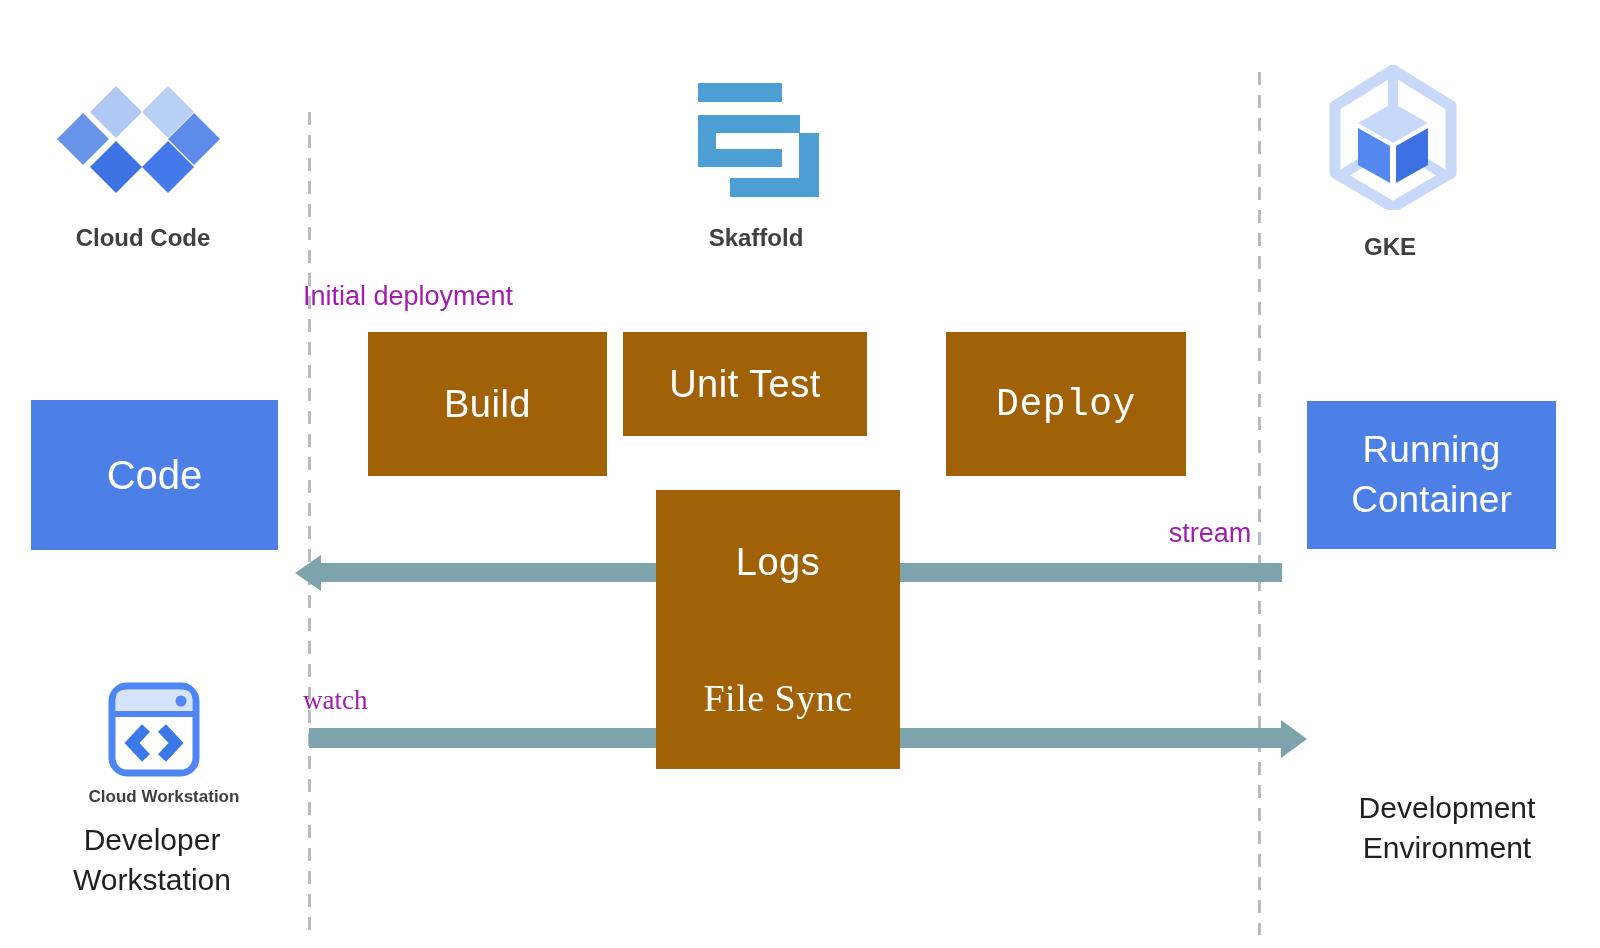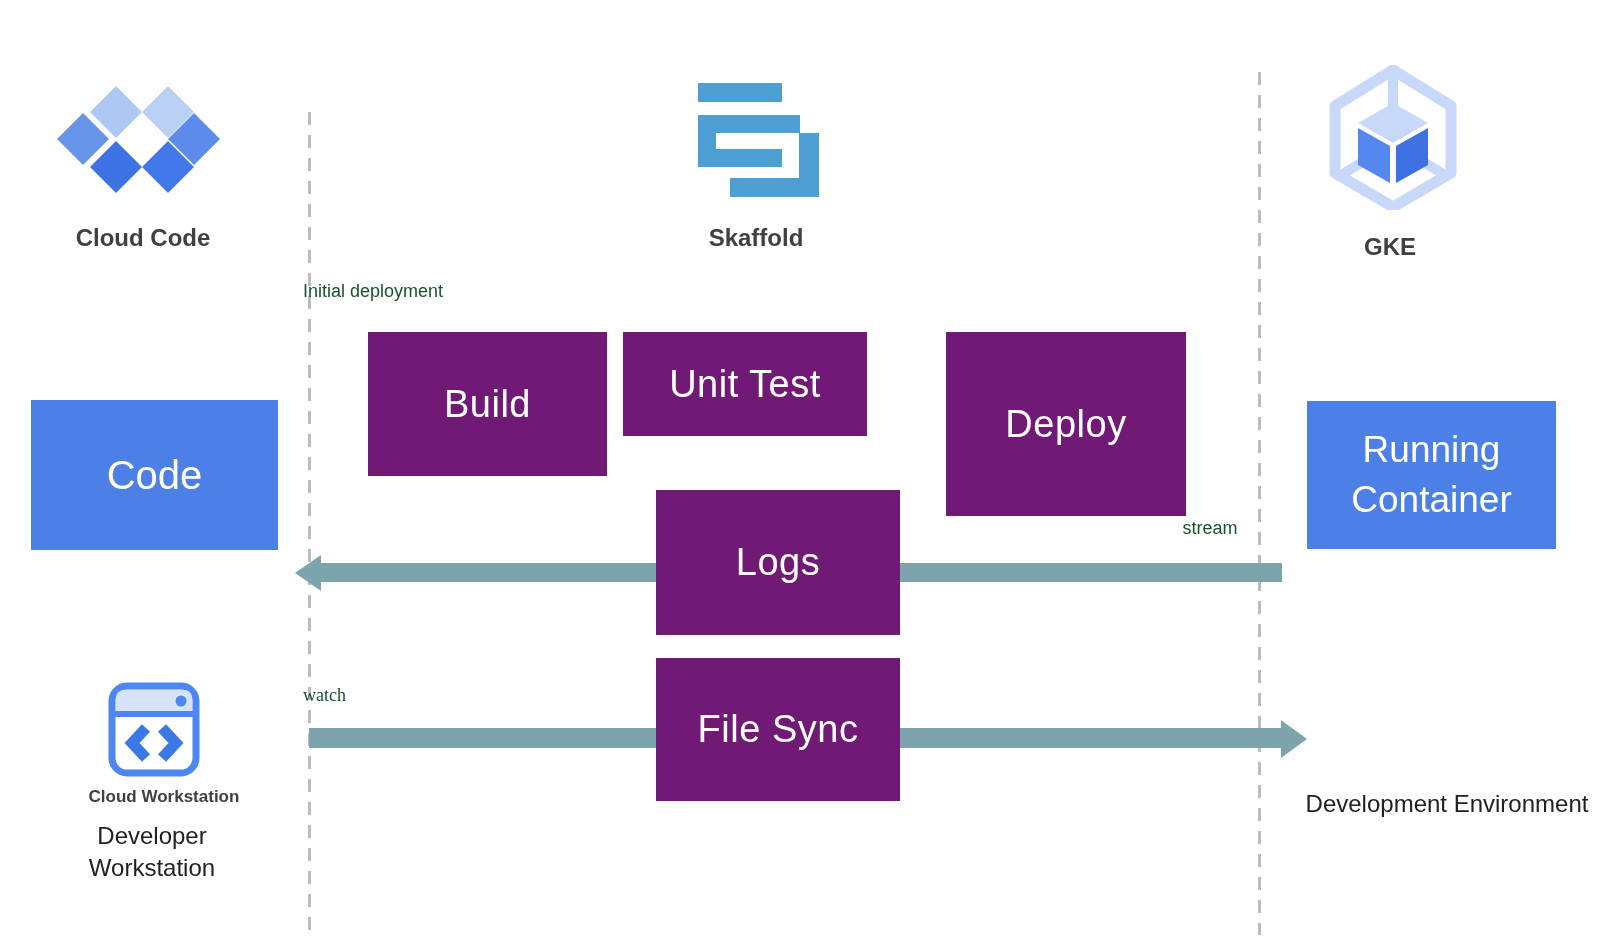--- a/index.html
+++ b/index.html
@@ -10,59 +10,59 @@
   .abs{position:absolute;}
   
   .dash{
     position:absolute;width:3px;
     background:repeating-linear-gradient(to bottom,#b9bcc2 0 13px,transparent 13px 23px);
   }
   #dash-left{left:308px;top:112px;height:823px;}
   #dash-right{left:1258px;top:72px;height:863px;}
   
   .proc{
-    position:absolute;background:#701a75;color:#ffffff;
+    position:absolute;background:#a16207;color:#ffffff;
     display:flex;align-items:center;justify-content:center;
     font-size:38px;letter-spacing:0.5px;
   }
   #box-build{left:368px;top:332px;width:239px;height:144px;}
   #box-unit{left:623px;top:332px;width:244px;height:104px;}
-  #box-deploy{left:946px;top:332px;width:240px;height:184px;}
+  #box-deploy{left:946px;top:332px;width:240px;height:144px;font-family:Liberation Mono, monospace;}
   #box-logs{left:656px;top:490px;width:244px;height:145px;}
-  #box-sync{left:656px;top:658px;width:244px;height:143px;}
+  #box-sync{left:656px;top:626px;width:244px;height:143px;font-family:Liberation Serif, serif;}
   
   .art{
     position:absolute;background:#4d80e6;color:#ffffff;
     display:flex;align-items:center;justify-content:center;
     text-align:center;
   }
   #box-code{left:31px;top:400px;width:247px;height:150px;font-size:40px;}
   #box-rc{left:1307px;top:401px;width:249px;height:148px;font-size:37px;line-height:1.35;padding:16px 14px;box-sizing:border-box;}
   
   .bar{position:absolute;background:#7da4ac;height:19px;}
   #bar-logs-left{left:312px;top:563px;width:344px;}
   #bar-logs-right{left:900px;top:563px;width:382px;}
   #bar-sync-left{left:309px;top:728px;width:347px;height:20px;}
   #bar-sync-right{left:900px;top:728px;width:381px;height:20px;}
   .head{position:absolute;width:0;height:0;}
   #head-logs{left:295px;top:555px;border-top:18px solid transparent;border-bottom:18px solid transparent;border-right:26px solid #7da4ac;}
   #head-sync{left:1281px;top:720px;border-top:19px solid transparent;border-bottom:19px solid transparent;border-left:26px solid #7da4ac;}
   
-  .note{position:absolute;color:#14532d;font-size:18px;}
+  .note{position:absolute;color:#a21caf;font-size:27px;}
   #note-initial{left:303px;top:281px;}
   #note-stream{left:1162px;top:518px;width:96px;text-align:center;}
   #note-watch{left:303px;top:685px;font-family:Liberation Serif, serif;}
   
   .iconlabel{position:absolute;color:#404040;font-weight:bold;text-align:center;font-size:24px;}
   #lbl-cloudcode{left:43px;top:224px;width:200px;}
   #lbl-skaffold{left:656px;top:224px;width:200px;}
   #lbl-gke{left:1290px;top:233px;width:200px;}
   #lbl-cloudws{left:39px;top:787px;width:250px;font-size:17px;}
   
-  .caption{position:absolute;color:#202124;font-size:24px;text-align:center;line-height:1.32;}
+  .caption{position:absolute;color:#202124;font-size:30px;text-align:center;line-height:1.32;}
   #cap-dev-ws{left:32px;top:820px;width:240px;}
   #cap-dev-env{left:1302px;top:788px;width:290px;}
   
   #icon-cloudcode{left:57px;top:86px;}
   #icon-skaffold{left:696px;top:80px;}
   #icon-gke{left:1320px;top:65px;}
   #icon-cloudws{left:108px;top:682px;}
 </style>
 </head>
 <body>

